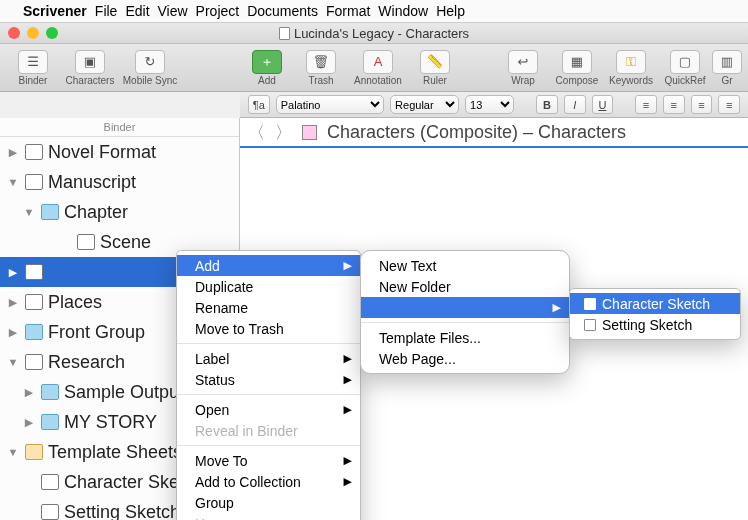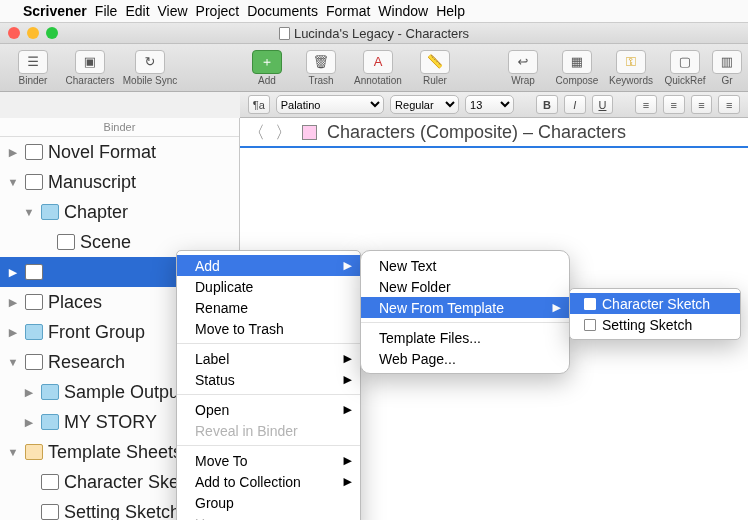--- a/index.html
+++ b/index.html
@@ -38,21 +38,21 @@
 .binder { width: 240px; background: #fcfcfc; border-right: 1px solid #c7c7c7; overflow: hidden; }
 .binder-head { text-align: center; font-size: 11px; color: #888; padding: 3px 0; border-bottom: 1px solid #ddd; }
 .bi { display: flex; align-items: center; height: 30px; font-size: 18px; color: #222; white-space: nowrap; overflow: hidden; }
 .bi .disc { color: #8a8a8a; width: 14px; text-align: center; font-size: 11px; }
 .bi .bic { width: 18px; height: 16px; margin: 0 5px; border: 1px solid #777; border-radius: 2px; background: #fff; }
 .bi .bic.fold { background: #a8d8f0; border-color: #5da3c7; } 
 .bi .bic.doc { background: #fff; }
 .bi .bic.tpl { background: #fce3b3; border-color: #c9a24e; }
 .bi.sel { background: #2b6cd3; color: #fff; }
 .bi.sel .disc { color: #fff; }
-.in1 { padding-left: 6px; } .in2 { padding-left: 22px; } .in3 { padding-left: 38px; }
+.in1 { padding-left: 6px; } .in2 { padding-left: 22px; } .in3 { padding-left: 58px; }
 
 
 .editor { flex: 1; background: #fff; }
 .nav { height: 30px; display: flex; align-items: center; border-bottom: 2px solid #2a7ae2; padding: 0 8px; gap: 10px; font-family: "Courier New", monospace; font-size: 18px; color: #444; }
 .nav .arrow { color: #888; font-size: 17px; }
 .nav .ico { width: 15px; height: 15px; border: 1px solid #888; background: #fce; }
 
 
 .menu { position: absolute; background: #fff; border: 1px solid #bcbcbc; border-radius: 5px; box-shadow: 0 8px 24px rgba(0,0,0,.25); font-size: 14px; padding: 4px 0; }
 .mi { height: 21px; display: flex; align-items: center; padding: 0 22px 0 18px; position: relative; white-space: nowrap; }
@@ -276,21 +276,20 @@
       <span class="arr">▶</span>
     </div>
   <div class="mi">Group</div>
   <div class="mi dis">Ungroup</div>
 </div>
 
 <div class="menu menu2">
   <div class="mi">New Text</div>
   <div class="mi">New Folder</div>
   <div class="mi sel">
-      <span>New From Template</span>
       <span class="arr">▶</span>
     </div>
   <div class="msep"></div>
   <div class="mi">Template Files...</div>
   <div class="mi">Web Page...</div>
 </div>
 
 <div class="menu menu3">
   <div class="mi sel">
       <span class="pic"></span>

